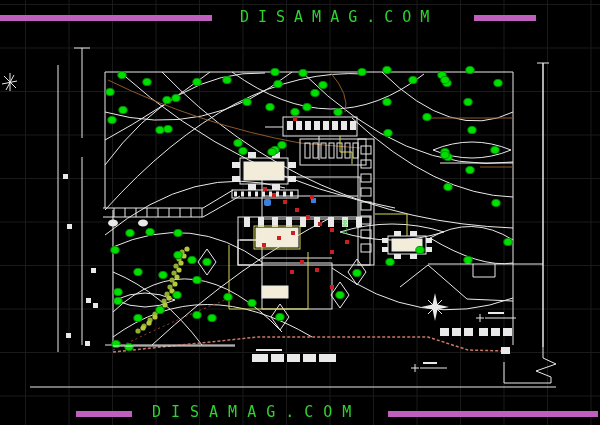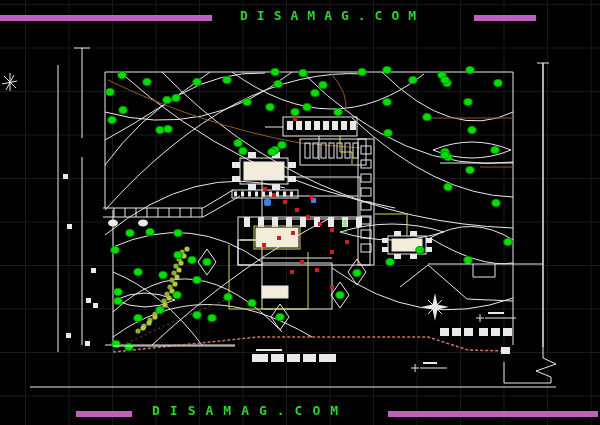--- a/index.html
+++ b/index.html
@@ -13,21 +13,21 @@
     position:relative;width:600px;height:425px;background:var(--bg);
     overflow:hidden;font-family:"DejaVu Sans Mono", monospace;
     background-image:
       linear-gradient(to right, var(--grid) 1px, transparent 1px),
       linear-gradient(to bottom, var(--grid) 1px, transparent 1px);
     background-size:43.5px 43.5px;
     background-position:25px 4px;
   }
   .bar{position:absolute;height:6px;background:var(--magenta);}
   .wm{
-    position:absolute;color:var(--green-text);font-size:13px;font-weight:bold;
+    position:absolute;color:var(--green-text);font-size:15px;font-weight:normal;
     letter-spacing:9px;white-space:nowrap;
     font-family:"DejaVu Sans Mono", monospace;
   }
   svg{position:absolute;left:0;top:0;}
   .w{stroke:var(--white);fill:none;stroke-width:1;}
   .w15{stroke:var(--white);fill:none;stroke-width:1.5;}
   .wf{fill:var(--white);stroke:none;}
   .y{stroke:var(--yellow);fill:none;stroke-width:1;}
   .br{stroke:var(--brown);fill:none;stroke-width:1;}
   .brd{stroke:#9a4a38;fill:none;stroke-width:1;stroke-dasharray:2 3;}

